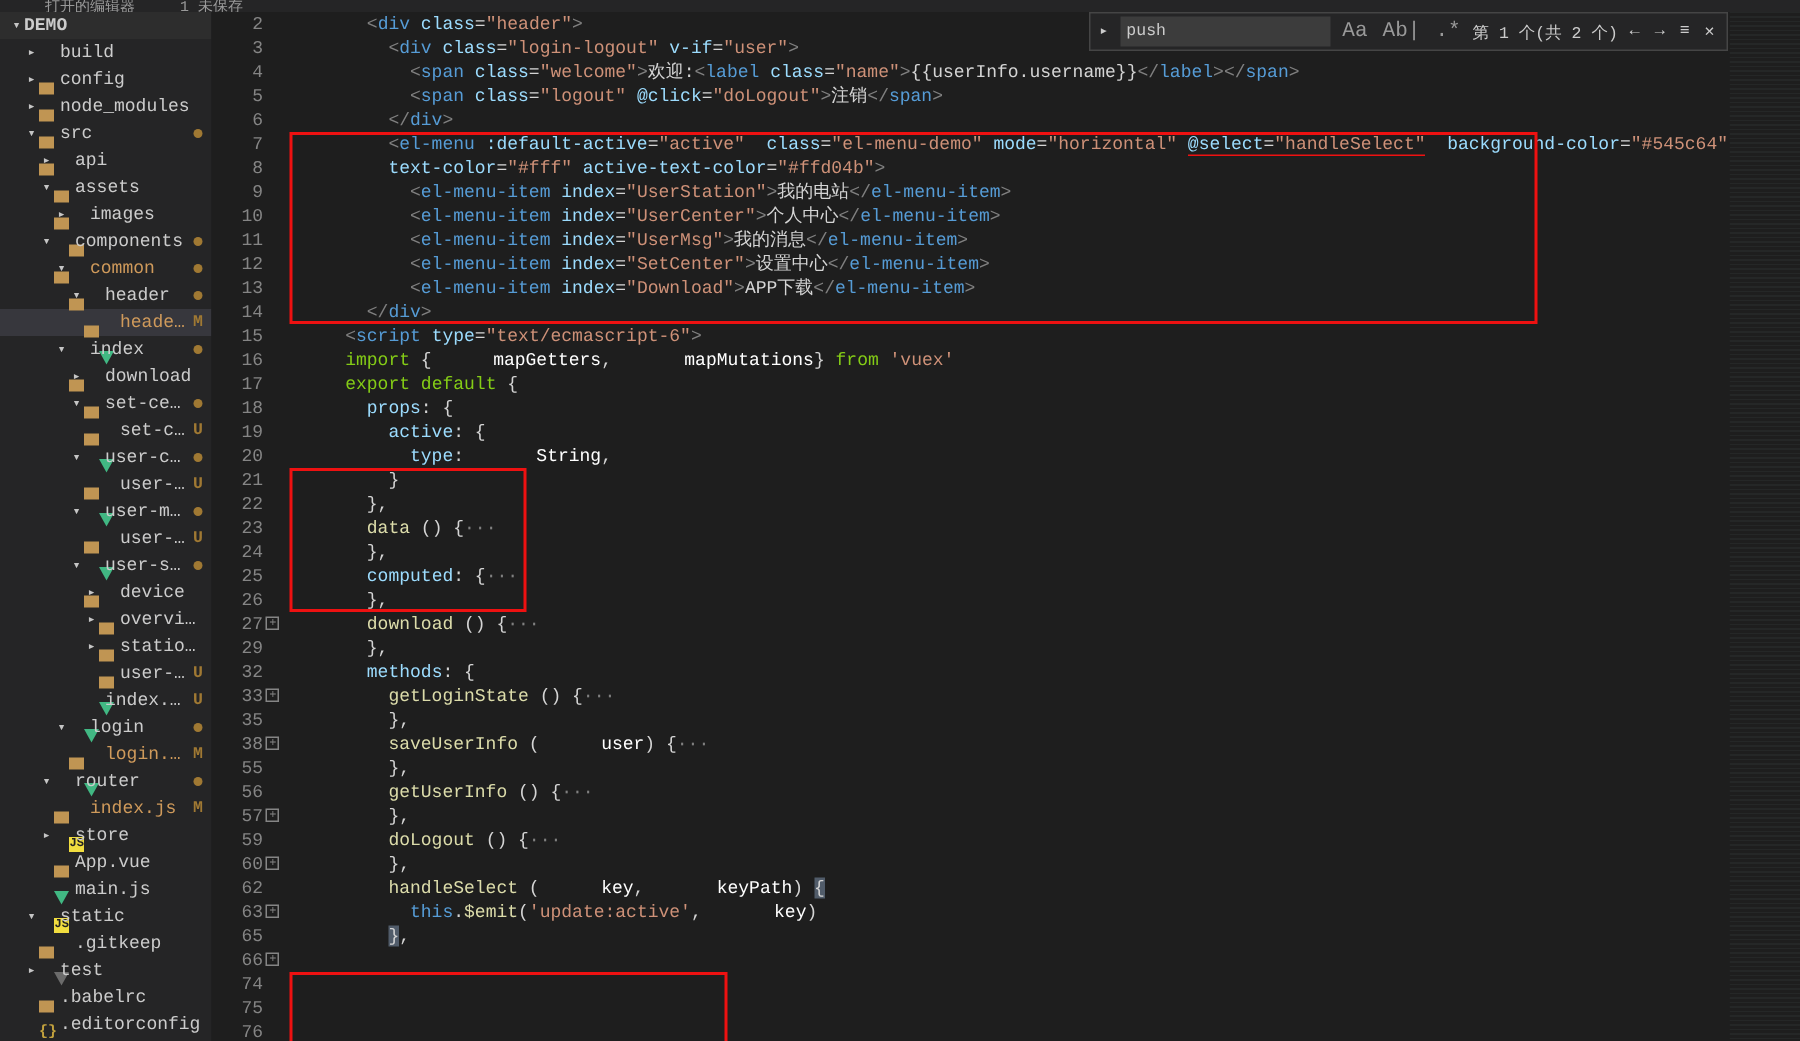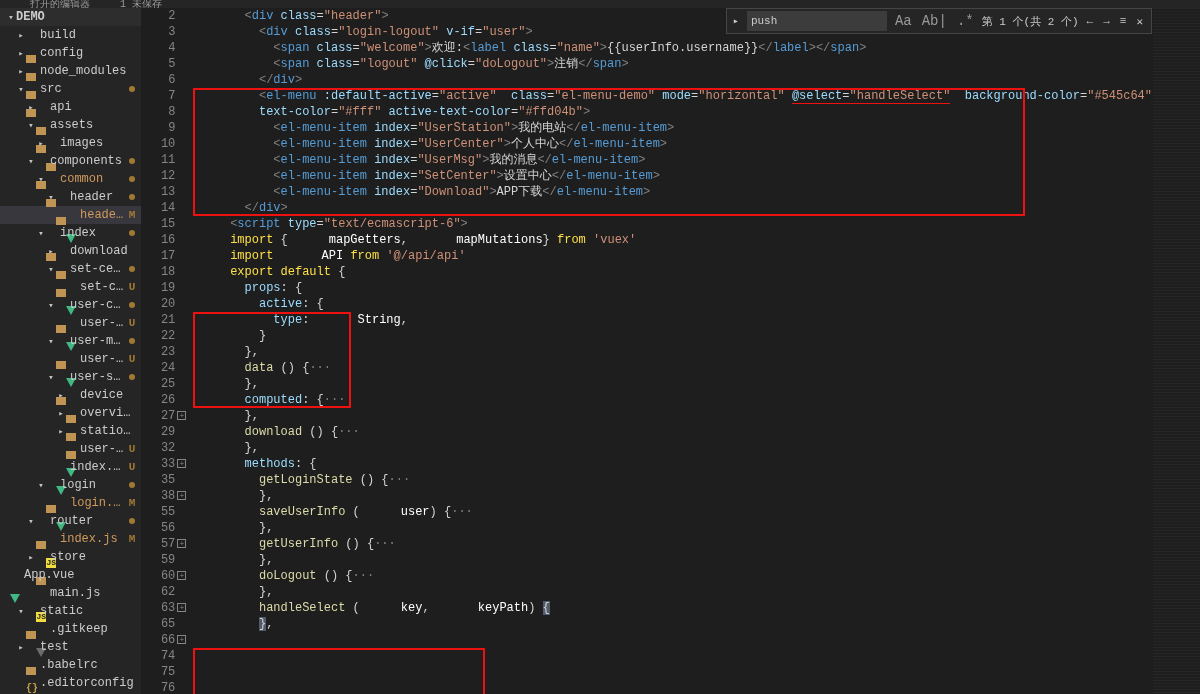--- a/index.html
+++ b/index.html
@@ -106,21 +106,21 @@
     position:relative;
   }
   .code .cl { height:16px; line-height:16px; white-space: pre; }
 
   
   .t-tag { color:#569cd6; }   
   .t-attr { color:#9cdcfe; }  
   .t-str { color:#ce9178; }   
   .t-pun { color:#808080; }   
   .t-txt { color:#d4d4d4; }
-  .t-kw  { color:#fde047; }   
+  .t-kw  { color:#84cc16; }   
   .t-fn  { color:#dcdcaa; }   
   .t-num { color:#569cd6; }
   .t-this{ color:#569cd6; }
   .t-var { color:#ffffff;margin-left:41px; }
 
   .redbox {
     position:absolute;
     border:2px solid #e11;
     pointer-events:none;
   }
@@ -404,21 +404,21 @@
           <span class="lbl orange-text">index.js</span>
           <span class="git">M</span>
         </div>
         <div class="row" style="padding-left: 26px;">
           <span class="chev">▸</span>
           <span class="icon">
             <span class="icon-folder"></span>
           </span>
           <span class="lbl">store</span>
         </div>
-        <div class="row" style="">
+        <div class="row" style="padding-left: 26px;">
           <span class="chev"></span>
           <span class="icon">
             <span class="icon-vue"></span>
           </span>
           <span class="lbl">App.vue</span>
         </div>
         <div class="row" style="padding-left: 26px;">
           <span class="chev"></span>
           <span class="icon">
             <span class="icon-js">JS</span>
@@ -523,21 +523,20 @@
         <div class="cl">        <span class="t-pun">&lt;</span><span class="t-tag">el-menu</span> <span class="t-attr">:default-active</span><span class="t-txt">=</span><span class="t-str">"active"</span>  <span class="t-attr">class</span><span class="t-txt">=</span><span class="t-str">"el-menu-demo"</span> <span class="t-attr">mode</span><span class="t-txt">=</span><span class="t-str">"horizontal"</span> <span style="border-bottom:1px solid #e11"><span class="t-attr">@select</span><span class="t-txt">=</span><span class="t-str">"handleSelect"</span></span>  <span class="t-attr">background-color</span><span class="t-txt">=</span><span class="t-str">"#545c64"</span></div>
         <div class="cl">        <span class="t-attr">text-color</span><span class="t-txt">=</span><span class="t-str">"#fff"</span> <span class="t-attr">active-text-color</span><span class="t-txt">=</span><span class="t-str">"#ffd04b"</span><span class="t-pun">&gt;</span></div>
         <div class="cl">          <span class="t-pun">&lt;</span><span class="t-tag">el-menu-item</span> <span class="t-attr">index</span><span class="t-txt">=</span><span class="t-str">"UserStation"</span><span class="t-pun">&gt;</span><span class="t-txt">我的电站</span><span class="t-pun">&lt;/</span><span class="t-tag">el-menu-item</span><span class="t-pun">&gt;</span></div>
         <div class="cl">          <span class="t-pun">&lt;</span><span class="t-tag">el-menu-item</span> <span class="t-attr">index</span><span class="t-txt">=</span><span class="t-str">"UserCenter"</span><span class="t-pun">&gt;</span><span class="t-txt">个人中心</span><span class="t-pun">&lt;/</span><span class="t-tag">el-menu-item</span><span class="t-pun">&gt;</span></div>
         <div class="cl">          <span class="t-pun">&lt;</span><span class="t-tag">el-menu-item</span> <span class="t-attr">index</span><span class="t-txt">=</span><span class="t-str">"UserMsg"</span><span class="t-pun">&gt;</span><span class="t-txt">我的消息</span><span class="t-pun">&lt;/</span><span class="t-tag">el-menu-item</span><span class="t-pun">&gt;</span></div>
         <div class="cl">          <span class="t-pun">&lt;</span><span class="t-tag">el-menu-item</span> <span class="t-attr">index</span><span class="t-txt">=</span><span class="t-str">"SetCenter"</span><span class="t-pun">&gt;</span><span class="t-txt">设置中心</span><span class="t-pun">&lt;/</span><span class="t-tag">el-menu-item</span><span class="t-pun">&gt;</span></div>
         <div class="cl">          <span class="t-pun">&lt;</span><span class="t-tag">el-menu-item</span> <span class="t-attr">index</span><span class="t-txt">=</span><span class="t-str">"Download"</span><span class="t-pun">&gt;</span><span class="t-txt">APP下载</span><span class="t-pun">&lt;/</span><span class="t-tag">el-menu-item</span><span class="t-pun">&gt;</span></div>
         <div class="cl">      <span class="t-pun">&lt;/</span><span class="t-tag">div</span><span class="t-pun">&gt;</span></div>
         <div class="cl">    <span class="t-pun">&lt;</span><span class="t-tag">script</span> <span class="t-attr">type</span><span class="t-txt">=</span><span class="t-str">"text/ecmascript-6"</span><span class="t-pun">&gt;</span></div>
         <div class="cl">    <span class="t-kw">import</span> <span class="t-txt">{</span><span class="t-var">mapGetters</span><span class="t-txt">, </span><span class="t-var">mapMutations</span><span class="t-txt">}</span> <span class="t-kw">from</span> <span class="t-str">'vuex'</span></div>
-        <div class="cl">    <span class="t-kw">import</span> <span class="t-var">API</span> <span class="t-kw">from</span> <span class="t-str">'@/api/api'</span></div>
         <div class="cl">    <span class="t-kw">export</span> <span class="t-kw">default</span> <span class="t-txt">{</span></div>
         <div class="cl">      <span class="t-attr">props</span><span class="t-txt">: {</span></div>
         <div class="cl">        <span class="t-attr">active</span><span class="t-txt">: {</span></div>
         <div class="cl">          <span class="t-attr">type</span><span class="t-txt">: </span><span class="t-var">String</span><span class="t-txt">,</span></div>
         <div class="cl">        <span class="t-txt">}</span></div>
         <div class="cl">      <span class="t-txt">},</span></div>
         <div class="cl">      <span class="t-fn">data</span> <span class="t-txt">() {</span><span class="t-pun">···</span></div>
         <div class="cl">      <span class="t-txt">},</span></div>
         <div class="cl">      <span class="t-attr">computed</span><span class="t-txt">: {</span><span class="t-pun">···</span></div>
         <div class="cl">      <span class="t-txt">},</span></div>
@@ -546,20 +545,21 @@
         <div class="cl">      <span class="t-attr">methods</span><span class="t-txt">: {</span></div>
         <div class="cl">        <span class="t-fn">getLoginState</span> <span class="t-txt">() {</span><span class="t-pun">···</span></div>
         <div class="cl">        <span class="t-txt">},</span></div>
         <div class="cl">        <span class="t-fn">saveUserInfo</span> <span class="t-txt">(</span><span class="t-var">user</span><span class="t-txt">) {</span><span class="t-pun">···</span></div>
         <div class="cl">        <span class="t-txt">},</span></div>
         <div class="cl">        <span class="t-fn">getUserInfo</span> <span class="t-txt">() {</span><span class="t-pun">···</span></div>
         <div class="cl">        <span class="t-txt">},</span></div>
         <div class="cl">        <span class="t-fn">doLogout</span> <span class="t-txt">() {</span><span class="t-pun">···</span></div>
         <div class="cl">        <span class="t-txt">},</span></div>
         <div class="cl">        <span class="t-fn">handleSelect</span> <span class="t-txt">(</span><span class="t-var">key</span><span class="t-txt">, </span><span class="t-var">keyPath</span><span class="t-txt">) </span><span class="sel-highlight"><span class="t-txt">{</span></span></div>
+        <div class="cl">          <span class="t-this">this</span><span class="t-txt">.</span><span class="t-fn">$emit</span><span class="t-txt">(</span><span class="t-str">'update:active'</span><span class="t-txt">, </span><span class="t-var">key</span><span class="t-txt">)</span></div>
         <div class="cl">        <span class="sel-highlight"><span class="t-txt">}</span></span><span class="t-txt">,</span></div>
       </div>
     <div class="minimap"></div>
 
     <div class="findbar">
       <span class="chev-toggle">▸</span>
       <input class="inp" value="push" style="">
       <span class="tog">Aa</span>
       <span class="tog">Ab|</span>
       <span class="tog">.*</span>

